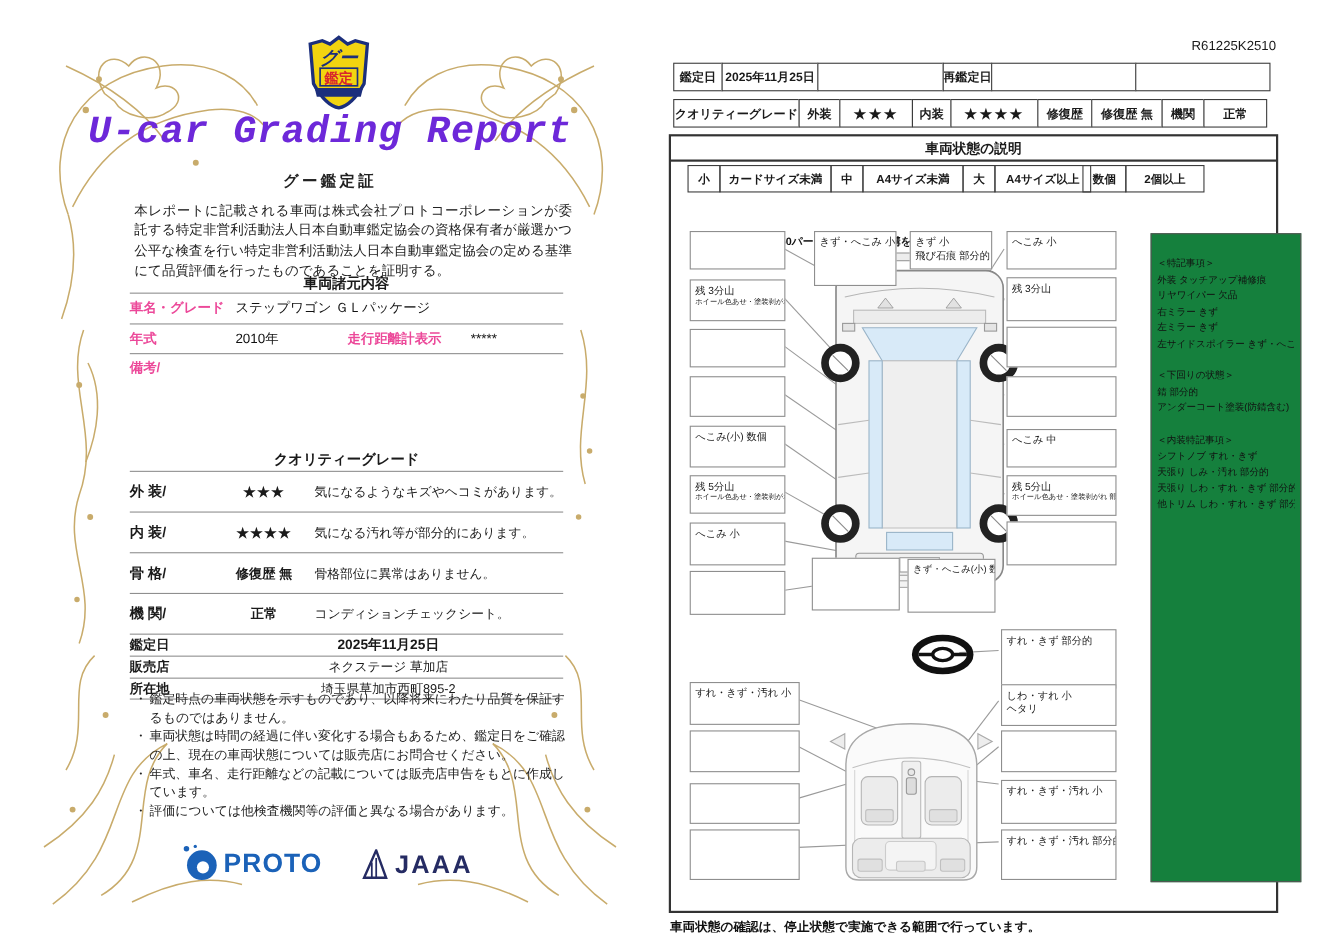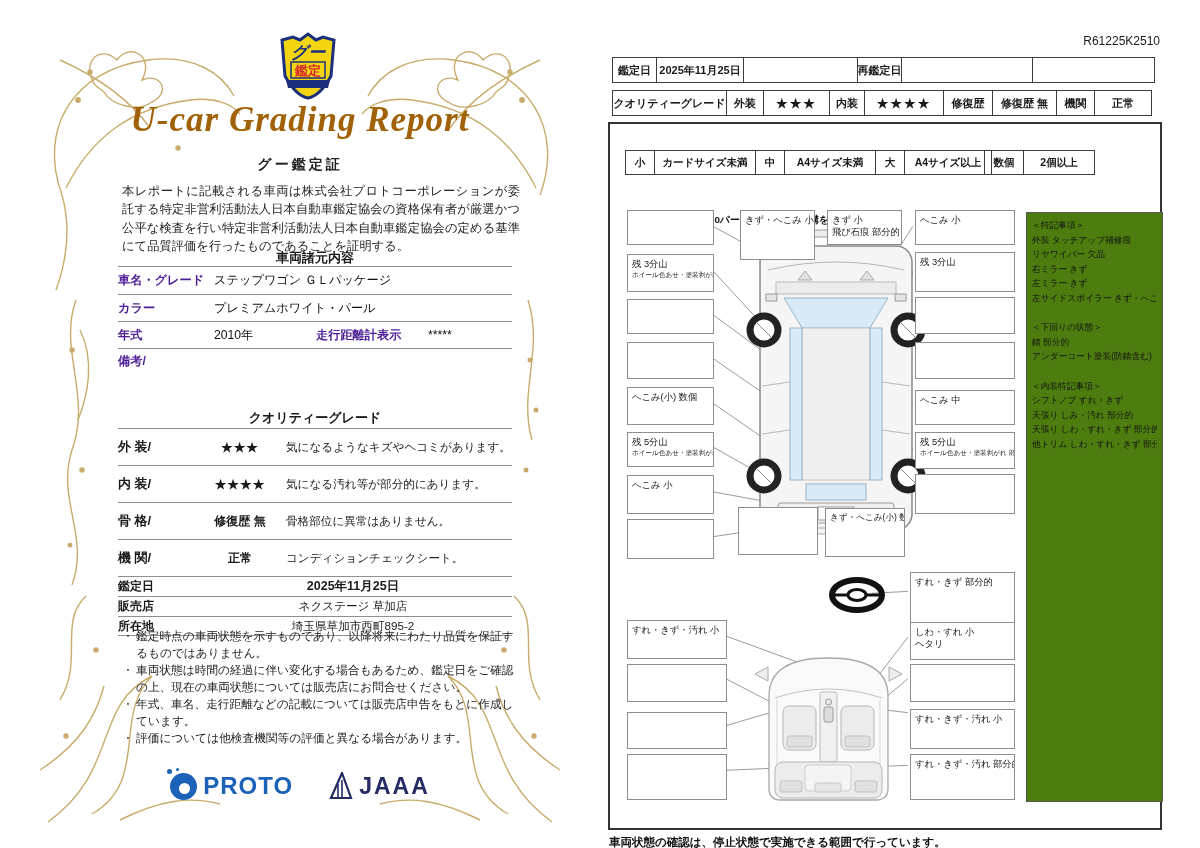--- a/index.html
+++ b/index.html
@@ -5,33 +5,33 @@
   * { margin:0; padding:0; box-sizing:border-box; }
   html,body { background:#ffffff; }
   body { font-family:"Liberation Sans", sans-serif; color:#1a1a1a; }
   .canvas { position:relative; width:1200px; height:848px; background:#fff; overflow:hidden; }
 
   
   .left-page { position:absolute; left:0; top:0; width:600px; height:820px; }
   .flourish { position:absolute; left:0; top:0; width:600px; height:848px; pointer-events:none; }
   .badge { position:absolute; left:276px; top:30px; width:64px; height:72px; }
   .cert-title { position:absolute; left:30px; right:30px; top:100px; text-align:center;
-    font-family:Liberation Serif, serif; font-style:italic; font-weight:bold;
-    font-size:35px; color:#a16207; letter-spacing:1px; }
+    font-family:Liberation Mono, monospace; font-style:italic; font-weight:bold;
+    font-size:35px; color:#6d28d9; letter-spacing:1px; }
   .cert-subtitle { position:absolute; left:0; right:0; top:156px; text-align:center;
     font-size:14px; font-weight:bold; letter-spacing:3px; color:#222; }
   .cert-text { position:absolute; left:122px; top:182px; width:398px;
     font-size:12.3px; line-height:1.5; text-align:justify; color:#222; }
 
   .spec-title { position:absolute; left:118px; top:249px; width:394px; text-align:center;
     font-size:13px; font-weight:bold; }
   .ltable { position:absolute; left:118px; width:394px; }
   .lrow { display:flex; align-items:center; border-top:1.5px solid #8f8f8f; }
   .lrow:last-child { border-bottom:0; }
-  .lrow .lab { font-weight:bold; font-size:12.2px; color:#4c1d95; }
+  .lrow .lab { font-weight:bold; font-size:12.2px; color:#ec4899; }
   .lrow .val { font-size:12.2px; color:#111; }
   .bordered-bottom { border-bottom:1.5px solid #8f8f8f; }
 
   .grade-title { position:absolute; left:118px; top:409px; width:394px; text-align:center;
     font-size:13px; font-weight:bold; }
   .grow { display:flex; align-items:center; border-top:1.5px solid #8f8f8f; height:37px; }
   .grow .glab { width:76px; font-weight:bold; font-size:13px; }
   .grow .gval { width:92px; text-align:center; font-size:13px; font-weight:bold; letter-spacing:1px; }
   .grow .gdesc { flex:1; font-size:11.6px; }
   .irow { display:flex; align-items:center; border-top:1.5px solid #8f8f8f; height:20px; }
@@ -88,22 +88,22 @@
 
   .abox { position:absolute; border:1px solid #8e8e8e; background:#fff; padding:3px 4px 2px 4px;
     z-index:3; overflow:hidden; }
   .abox .l1 { font-size:9.3px; color:#1a1a1a; white-space:nowrap; line-height:1.3; }
   .abox .l2 { font-size:6.6px; color:#1a1a1a; white-space:nowrap; line-height:1.5; }
   .ext-l { left:17px; width:87px; }
   .ext-r { left:305px; width:100px; }
   .int-l { left:17px; width:100px; }
   .int-r { left:300px; width:105px; }
 
-  .remarks { position:absolute; left:416px; top:88px; width:137px; height:590px;
-    border:1.5px solid #555; padding:5px 5px; z-index:3; background:#4d7c0f; }
+  .remarks { position:absolute; left:436px; top:88px; width:137px; height:590px;
+    border:1.5px solid #555; padding:19px 5px; z-index:3; background:#15803d; }
   .remark-line { font-size:8.7px; line-height:14.6px; min-height:14.6px; white-space:nowrap; overflow:hidden; color:#111; }
 
   .sheet-footer { position:absolute; left:4px; top:835px; font-size:11.5px; font-weight:600; color:#111; }
 </style>
 </head>
 <body>
 
 <div class="canvas">
 
   <div class="left-page">
@@ -165,24 +165,20 @@
     <div class="cert-title">U-car Grading Report</div>
     <div class="cert-subtitle">グー鑑定証</div>
     <p class="cert-text">本レポートに記載される車両は株式会社プロトコーポレーションが委託する特定非営利活動法人日本自動車鑑定協会の資格保有者が厳選かつ公平な検査を行い特定非営利活動法人日本自動車鑑定協会の定める基準にて品質評価を行ったものであることを証明する。</p>
 
     <div class="spec-title">車両諸元内容</div>
 
     <div class="ltable" style="top:266px;">
       <div class="lrow" style="height:28px;">
         <span class="lab" style="width:96px;">車名・グレード</span>
         <span class="val">ステップワゴン ＧＬパッケージ</span>
-      </div>
-      <div class="lrow" style="height:27px;">
-        <span class="lab" style="width:96px;">カラー</span>
-        <span class="val">プレミアムホワイト・パール</span>
       </div>
       <div class="lrow" style="height:27px;">
         <span class="lab" style="width:96px;">年式</span>
         <span class="val" style="width:102px;">2010年</span>
         <span class="lab" style="width:112px;">走行距離計表示</span>
         <span class="val">*****</span>
       </div>
       <div class="lrow bordered-bottom" style="height:26px;">
         <span class="lab">備考/</span>
       </div>
@@ -278,20 +274,21 @@
       <div class="t-cell stars" style="width:67px;">★★★</div>
       <div class="t-cell" style="width:36px;">内装</div>
       <div class="t-cell stars" style="width:80px;">★★★★</div>
       <div class="t-cell" style="width:50px;">修復歴</div>
       <div class="t-cell" style="width:65px;">修復歴 無</div>
       <div class="t-cell" style="width:39px;">機関</div>
       <div class="t-cell" style="width:58px;">正常</div>
     </div>
 
     <div class="main-box">
+      <div class="mb-title">車両状態の説明</div>
 
       <div class="legend" style="left:15px;">
         <div class="l-cell" style="width:30px;">小</div>
         <div class="l-cell" style="width:102px;">カードサイズ未満</div>
         <div class="l-cell" style="width:30px;">中</div>
         <div class="l-cell" style="width:92px;">A4サイズ未満</div>
         <div class="l-cell" style="width:30px;">大</div>
         <div class="l-cell" style="width:88px;">A4サイズ以上</div>
       </div>
       <div class="legend" style="left:374px;">

